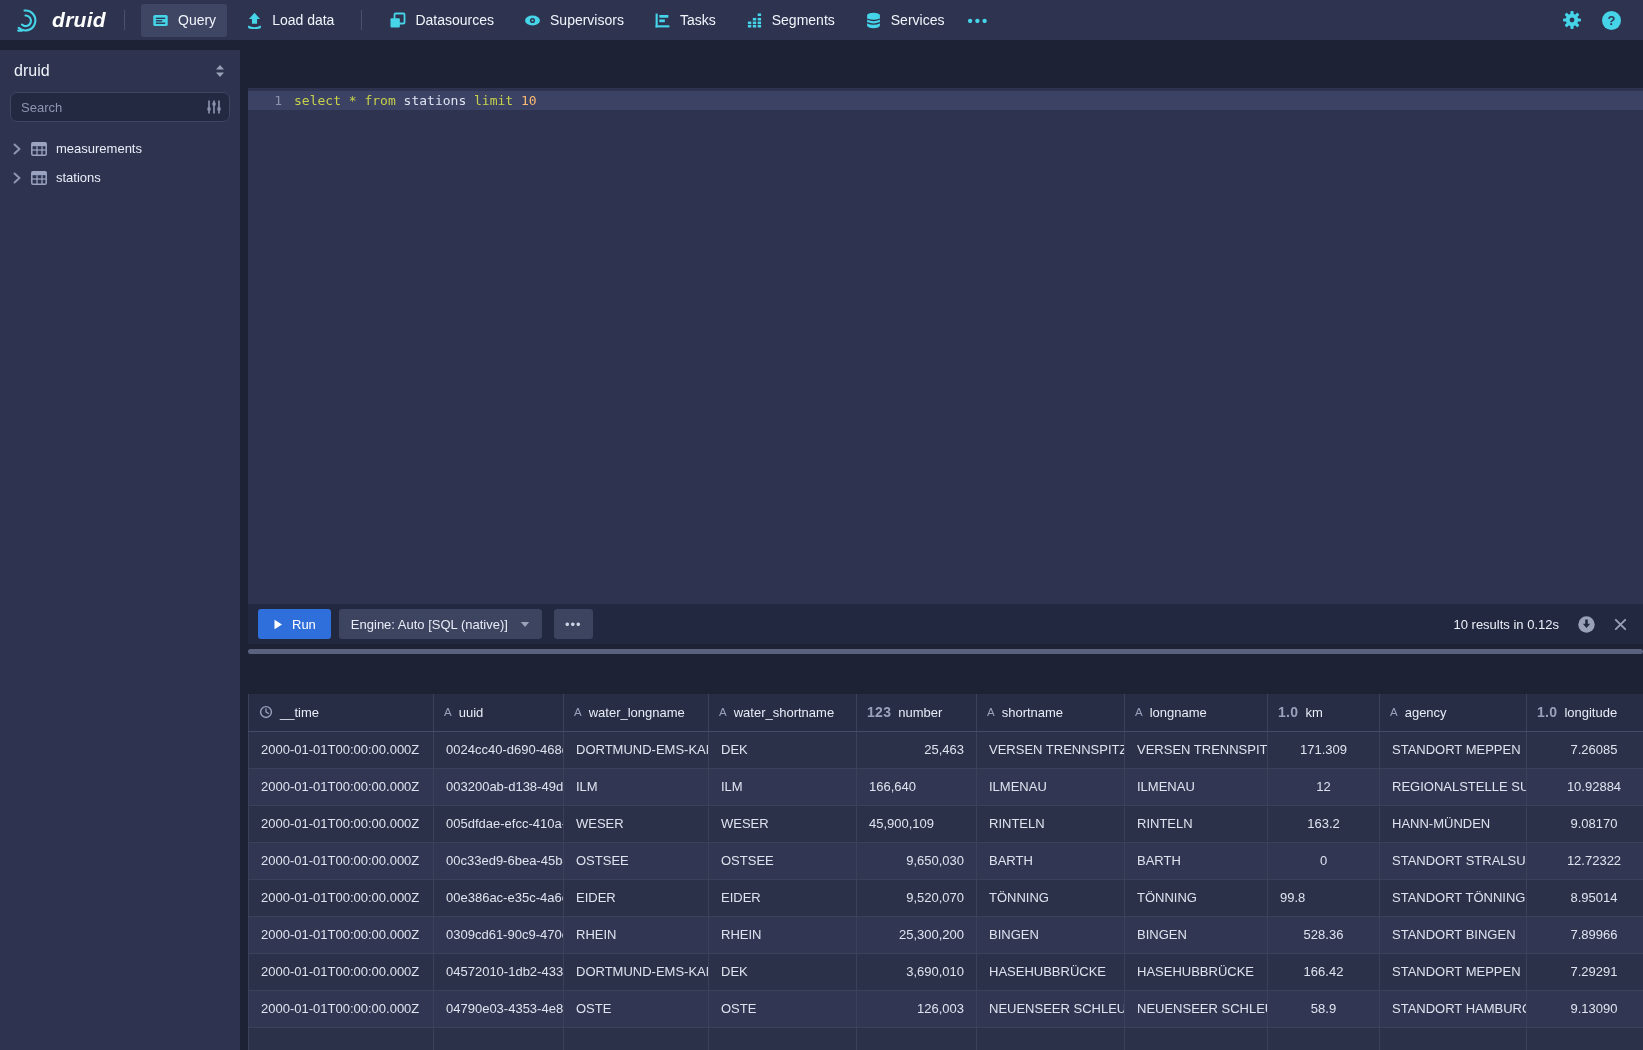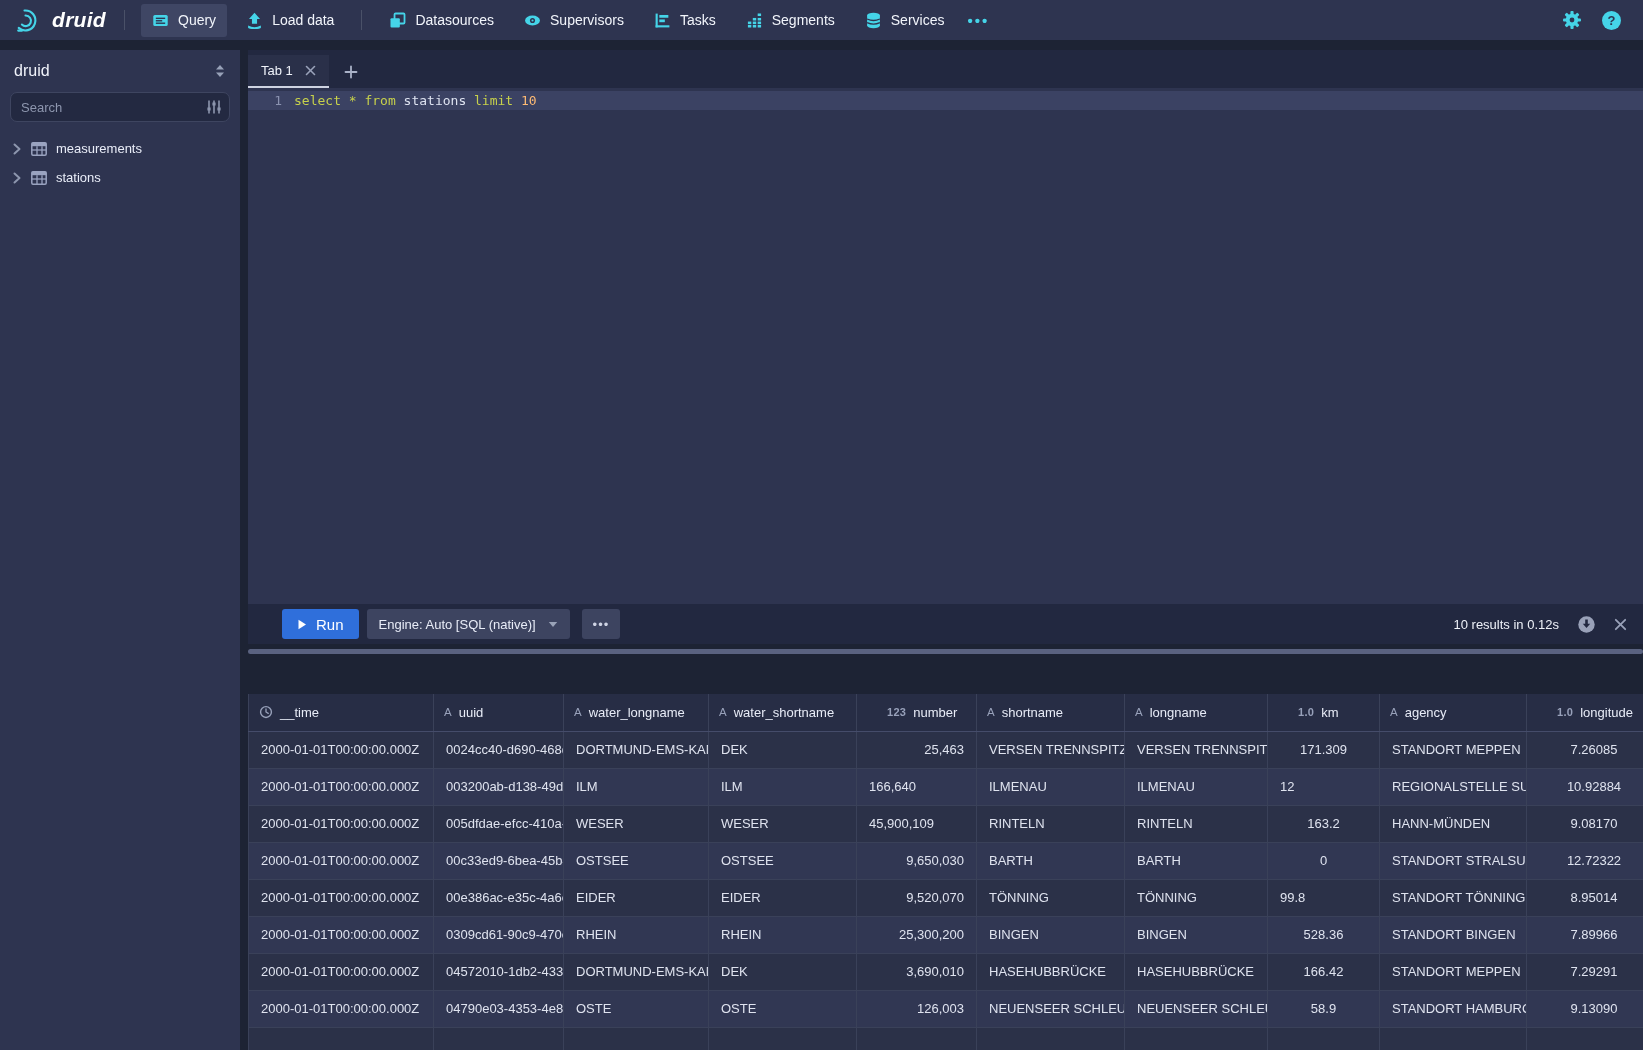--- a/index.html
+++ b/index.html
@@ -48,22 +48,22 @@
   .code .tok-kw{color:#c7d14b;}
   .code .tok-op{color:#c7d14b;}
   .code .tok-id{color:#dde2f0;}
   .code .tok-num{color:#fdba74;}
   .code .tok-plain{color:#dde2f0;white-space:pre;}
   .code span{white-space:pre;}
   
   .run-bar{position:absolute;top:554px;left:0;right:0;height:40px;background:#222840;
     display:flex;align-items:center;padding:0 10px;gap:8px;box-sizing:border-box;}
   .run-btn{background:#2f6fdb;color:#fff;height:30px;border:none;border-radius:3px;
-    display:flex;align-items:center;gap:9px;padding:0 15px;font-size:15px;cursor:pointer;
-    font-family:"Liberation Sans",sans-serif;margin-left:24px;}
+    display:flex;align-items:center;gap:9px;padding:0 15px;font-size:13px;cursor:pointer;
+    font-family:"Liberation Sans",sans-serif;}
   .engine-btn{background:#3d4460;color:#e8ecf7;height:30px;border:none;border-radius:3px;
     display:flex;align-items:center;gap:12px;padding:0 12px;font-size:13px;cursor:pointer;
     font-family:"Liberation Sans",sans-serif;}
   .more-btn{background:#3d4460;color:#cfd4e4;height:30px;border:none;border-radius:3px;
     padding:0 11px;font-size:13px;letter-spacing:1px;cursor:pointer;margin-left:4px;}
   .results-info{margin-left:auto;display:flex;align-items:center;gap:18px;color:#eef1f8;font-size:13px;padding-right:6px;}
   .icon-btn{cursor:pointer;display:flex;}
   
   .hscroll{position:absolute;top:599px;left:0;right:0;height:6px;}
   .hscroll .thumb{height:5px;width:100%;background:#5a6280;border-radius:3px;cursor:pointer;}
@@ -73,21 +73,21 @@
   table.grid th{height:37px;background:#272d45;color:#e8ecf7;font-weight:400;font-size:13px;
     text-align:left;padding:0 10px;border-right:1px solid #3a4159;border-bottom:1px solid #454c6a;
     white-space:nowrap;overflow:hidden;box-sizing:border-box;cursor:pointer;}
   table.grid td{height:37px;color:#dfe3ef;font-size:13px;padding:0 12px;
     border-right:1px solid #3a4159;border-bottom:1px solid #3a4159;
     white-space:nowrap;overflow:hidden;box-sizing:border-box;cursor:pointer;}
   tr.odd td{background:#2b3148;}
   tr.even td{background:#313753;}
   .th-inner{display:flex;align-items:center;gap:7px;}
   .th-badge{color:#98a1ba;flex:none;}
-  .th-badge.small{font-size:11px;font-weight:700;letter-spacing:.3px;margin-left:20px;}
+  .th-badge.small{font-size:14px;font-weight:700;letter-spacing:.3px;}
   .th-badge.letter{font-size:11.5px;font-weight:400;}
 </style>
 </head>
 <body>
 
 <header class="topnav">
   <div class="brand">
     <svg width="27" height="27" viewBox="0 0 27 27">
       <path d="M8.5 3.5 a 10 10 0 1 1 -5.8 17.4" fill="none" stroke="#45d4e8" stroke-width="2.1" stroke-linecap="round"></path>
       <path d="M9.5 8.5 a 5.3 5.3 0 1 1 -3.6 9.0" fill="none" stroke="#45d4e8" stroke-width="2.1" stroke-linecap="round"></path>
@@ -234,39 +234,20 @@
       <line x1="6" y1="4.2" x2="6" y2="13.2" stroke="#9aa3c0" stroke-width="1.3"></line>
       <line x1="11" y1="4.2" x2="11" y2="13.2" stroke="#9aa3c0" stroke-width="1.3"></line>
     </svg>
     <span class="tree-label">stations</span>
   </div>
 </div>
 </aside>
 
 <main class="query-pane">
 
-  <div class="tab-strip">
-    <div class="tab">
-      <span>Tab 1</span>
-      <svg class="tab-close" width="11" height="11" viewBox="0 0 11 11">
-        <g stroke="#9aa2ba" stroke-width="1.6" stroke-linecap="round">
-          <line x1="1.5" y1="1.5" x2="9.5" y2="9.5"></line>
-            <line x1="9.5" y1="1.5" x2="1.5" y2="9.5"></line>
-        </g>
-      </svg>
-    </div>
-    <div class="tab-add">
-      <svg width="14" height="14" viewBox="0 0 14 14">
-        <g stroke="#aab2c8" stroke-width="1.8" stroke-linecap="round">
-          <line x1="7" y1="1.5" x2="7" y2="12.5"></line>
-            <line x1="1.5" y1="7" x2="12.5" y2="7"></line>
-        </g>
-      </svg>
-    </div>
-  </div>
 
   <div class="editor">
     <div class="editor-line">
       <span class="gutter">1</span>
       <span class="code"><span class="tok-kw">select</span><span class="tok-plain"> </span><span class="tok-op">*</span><span class="tok-plain"> </span><span class="tok-kw">from</span><span class="tok-plain"> </span><span class="tok-id">stations</span><span class="tok-plain"> </span><span class="tok-kw">limit</span><span class="tok-plain"> </span><span class="tok-num">10</span></span>
     </div>
   </div>
 
   <div class="run-bar">
     <button class="run-btn">
@@ -397,21 +378,21 @@
             <td style="text-align: center;">7.26085</td>
           </tr>
           <tr class="even">
             <td style="text-align: left;">2000-01-01T00:00:00.000Z</td>
             <td style="text-align: left;">003200ab-d138-49d9-aa</td>
             <td style="text-align: left;">ILM</td>
             <td style="text-align: left;">ILM</td>
             <td style="text-align: left;">166,640</td>
             <td style="text-align: left;">ILMENAU</td>
             <td style="text-align: left;">ILMENAU</td>
-            <td style="text-align: left;">12</td>
+            <td style="text-align: center;">12</td>
             <td style="text-align: left;">REGIONALSTELLE SUHL</td>
             <td style="text-align: center;">10.92884</td>
           </tr>
           <tr class="odd">
             <td style="text-align: left;">2000-01-01T00:00:00.000Z</td>
             <td style="text-align: left;">005dfdae-efcc-410a-bf1</td>
             <td style="text-align: left;">WESER</td>
             <td style="text-align: left;">WESER</td>
             <td style="text-align: left;">45,900,109</td>
             <td style="text-align: left;">RINTELN</td>

